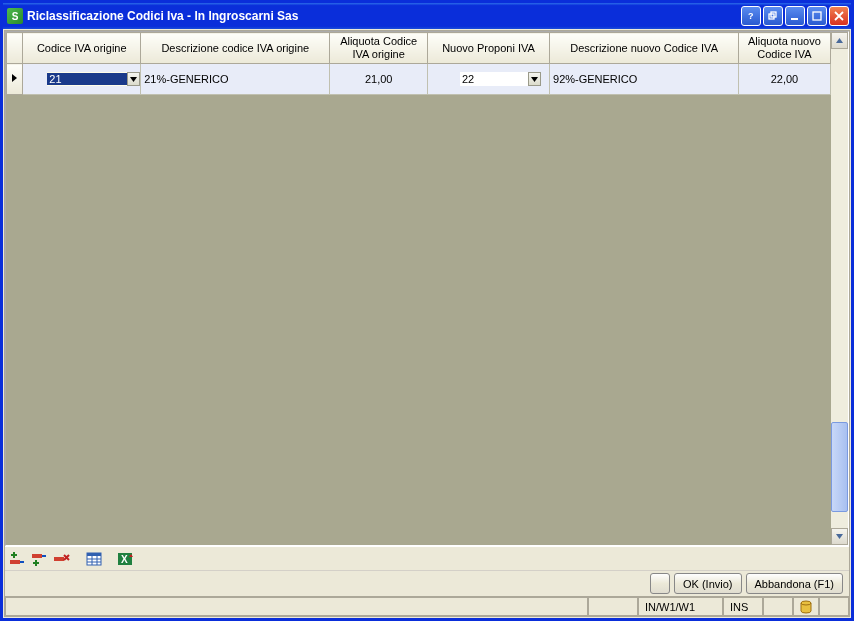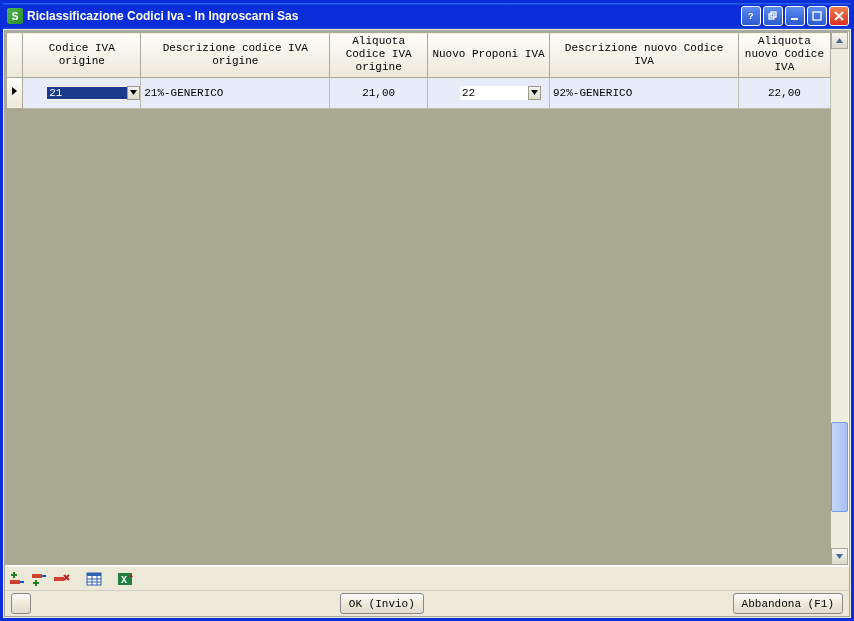--- a/index.html
+++ b/index.html
@@ -54,21 +54,20 @@
 }
 .tb-btn.close { background: linear-gradient(to bottom, #f08050, #d83020); }
 .tb-btn svg { width: 10px; height: 10px; }
 .content {
   flex: 1;
   background: #6d28d9;
   display: flex;
   flex-direction: column;
   border: 1px solid #aca899;
   margin: 1px;
-  font-family: Liberation Mono, monospace;
 }
 .grid-area {
   flex: 1;
   background: #a9a890;
   position: relative;
   overflow: hidden;
   border: 1px inset #fff;
 }
 .grid-table {
   width: 100%;
@@ -148,21 +147,21 @@
   gap: 4px;
 }
 .tool-btn {
   width:18px;height:18px;
   display:flex;align-items:center;justify-content:center;
 }
 .tool-sep { width:6px; }
 .button-bar {
   height: 26px;
   background: #ece9d8;
-  display:flex;align-items:center;justify-content:space-between;
+  display:flex;align-items:center;justify-content:flex-end;
   padding: 2px 6px;
   gap: 4px;
   border-top:1px solid #d4d0c8;
 }
 .btn {
   height: 21px;
   padding: 0 8px;
   background: linear-gradient(to bottom,#fefefe,#ece9d8,#e0ddd0);
   border: 1px solid #888;
   border-radius: 3px;
@@ -341,14 +340,29 @@
           </svg>
       </div>
     </div>
 
     <div class="button-bar">
       <button class="btn btn-narrow"></button>
       <button class="btn">OK (Invio)</button>
       <button class="btn">Abbandona (F1)</button>
     </div>
 
+    <div class="statusbar">
+      <div class="status-cell status-flex"></div>
+      <div class="status-cell" style="width:50px"></div>
+      <div class="status-cell" style="width:85px">IN/W1/W1</div>
+      <div class="status-cell" style="width:40px">INS</div>
+      <div class="status-cell" style="width:30px"></div>
+      <div class="status-cell" style="width:26px">
+        <svg width="12" height="14" viewBox="0 0 12 14">
+            <ellipse cx="6" cy="3" rx="5" ry="2" fill="#e8c040"></ellipse>
+            <path d="M1 3 L1 11 A5 2 0 0 0 11 11 L11 3" fill="#e8c040" stroke="#a07010"></path>
+            <ellipse cx="6" cy="3" rx="5" ry="2" fill="none" stroke="#a07010"></ellipse>
+          </svg>
+      </div>
+      <div class="status-cell" style="width:30px"></div>
+    </div>
   </div>
 </div>
 
 </body></html>

